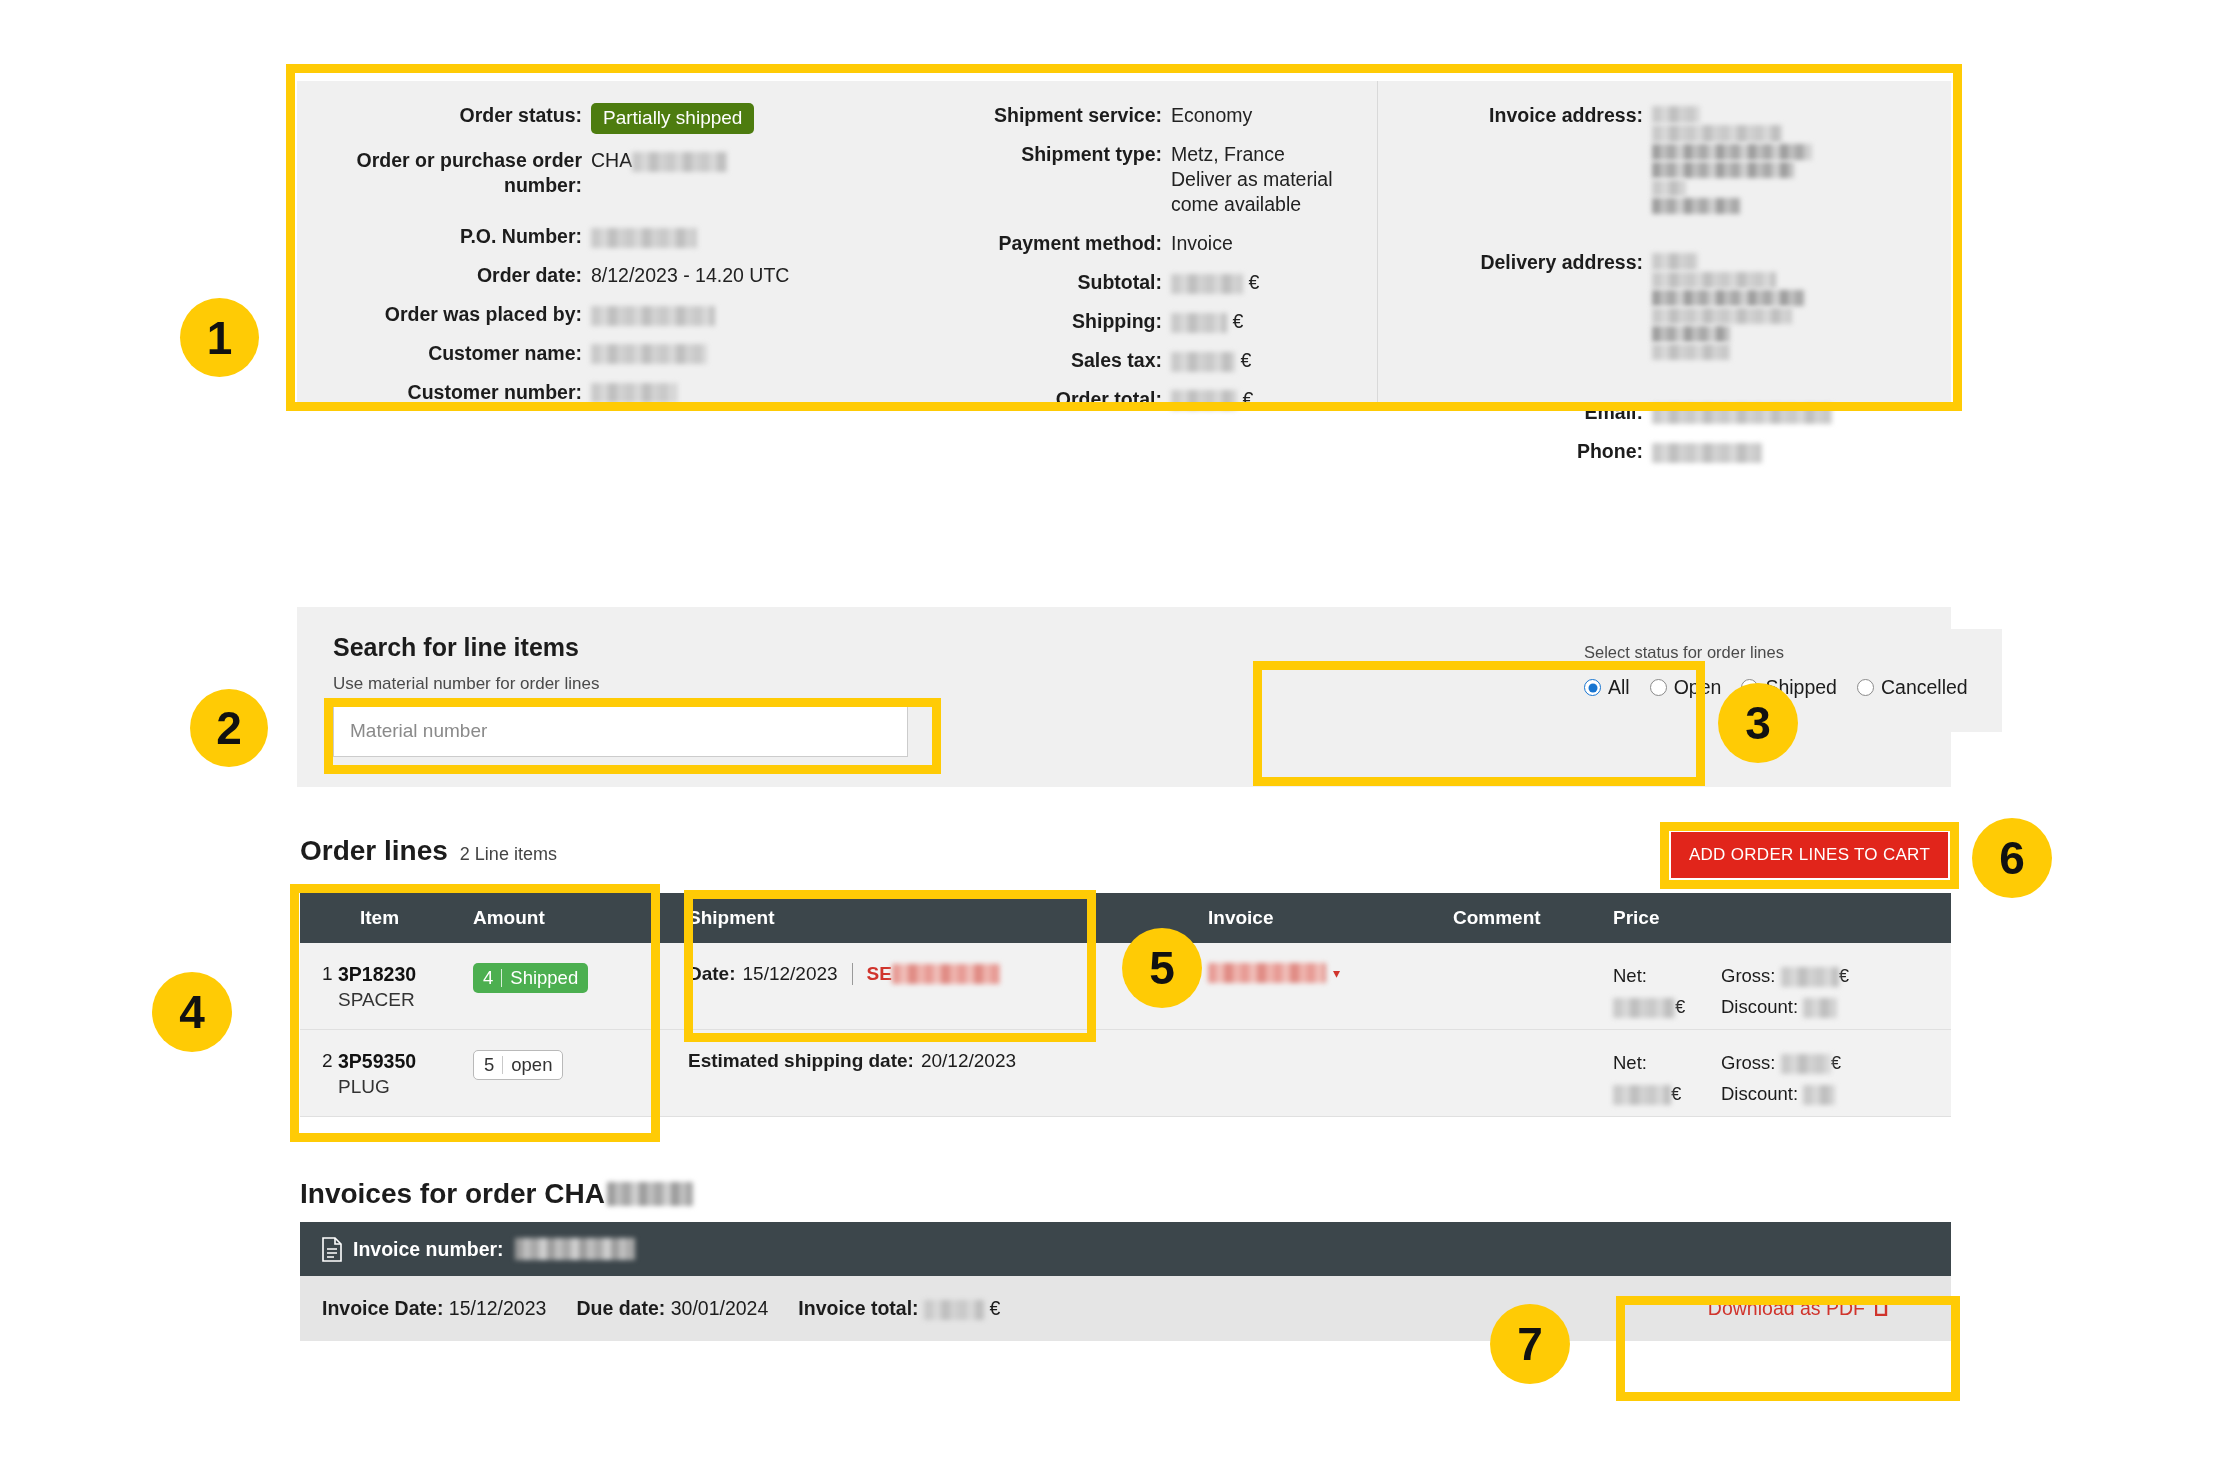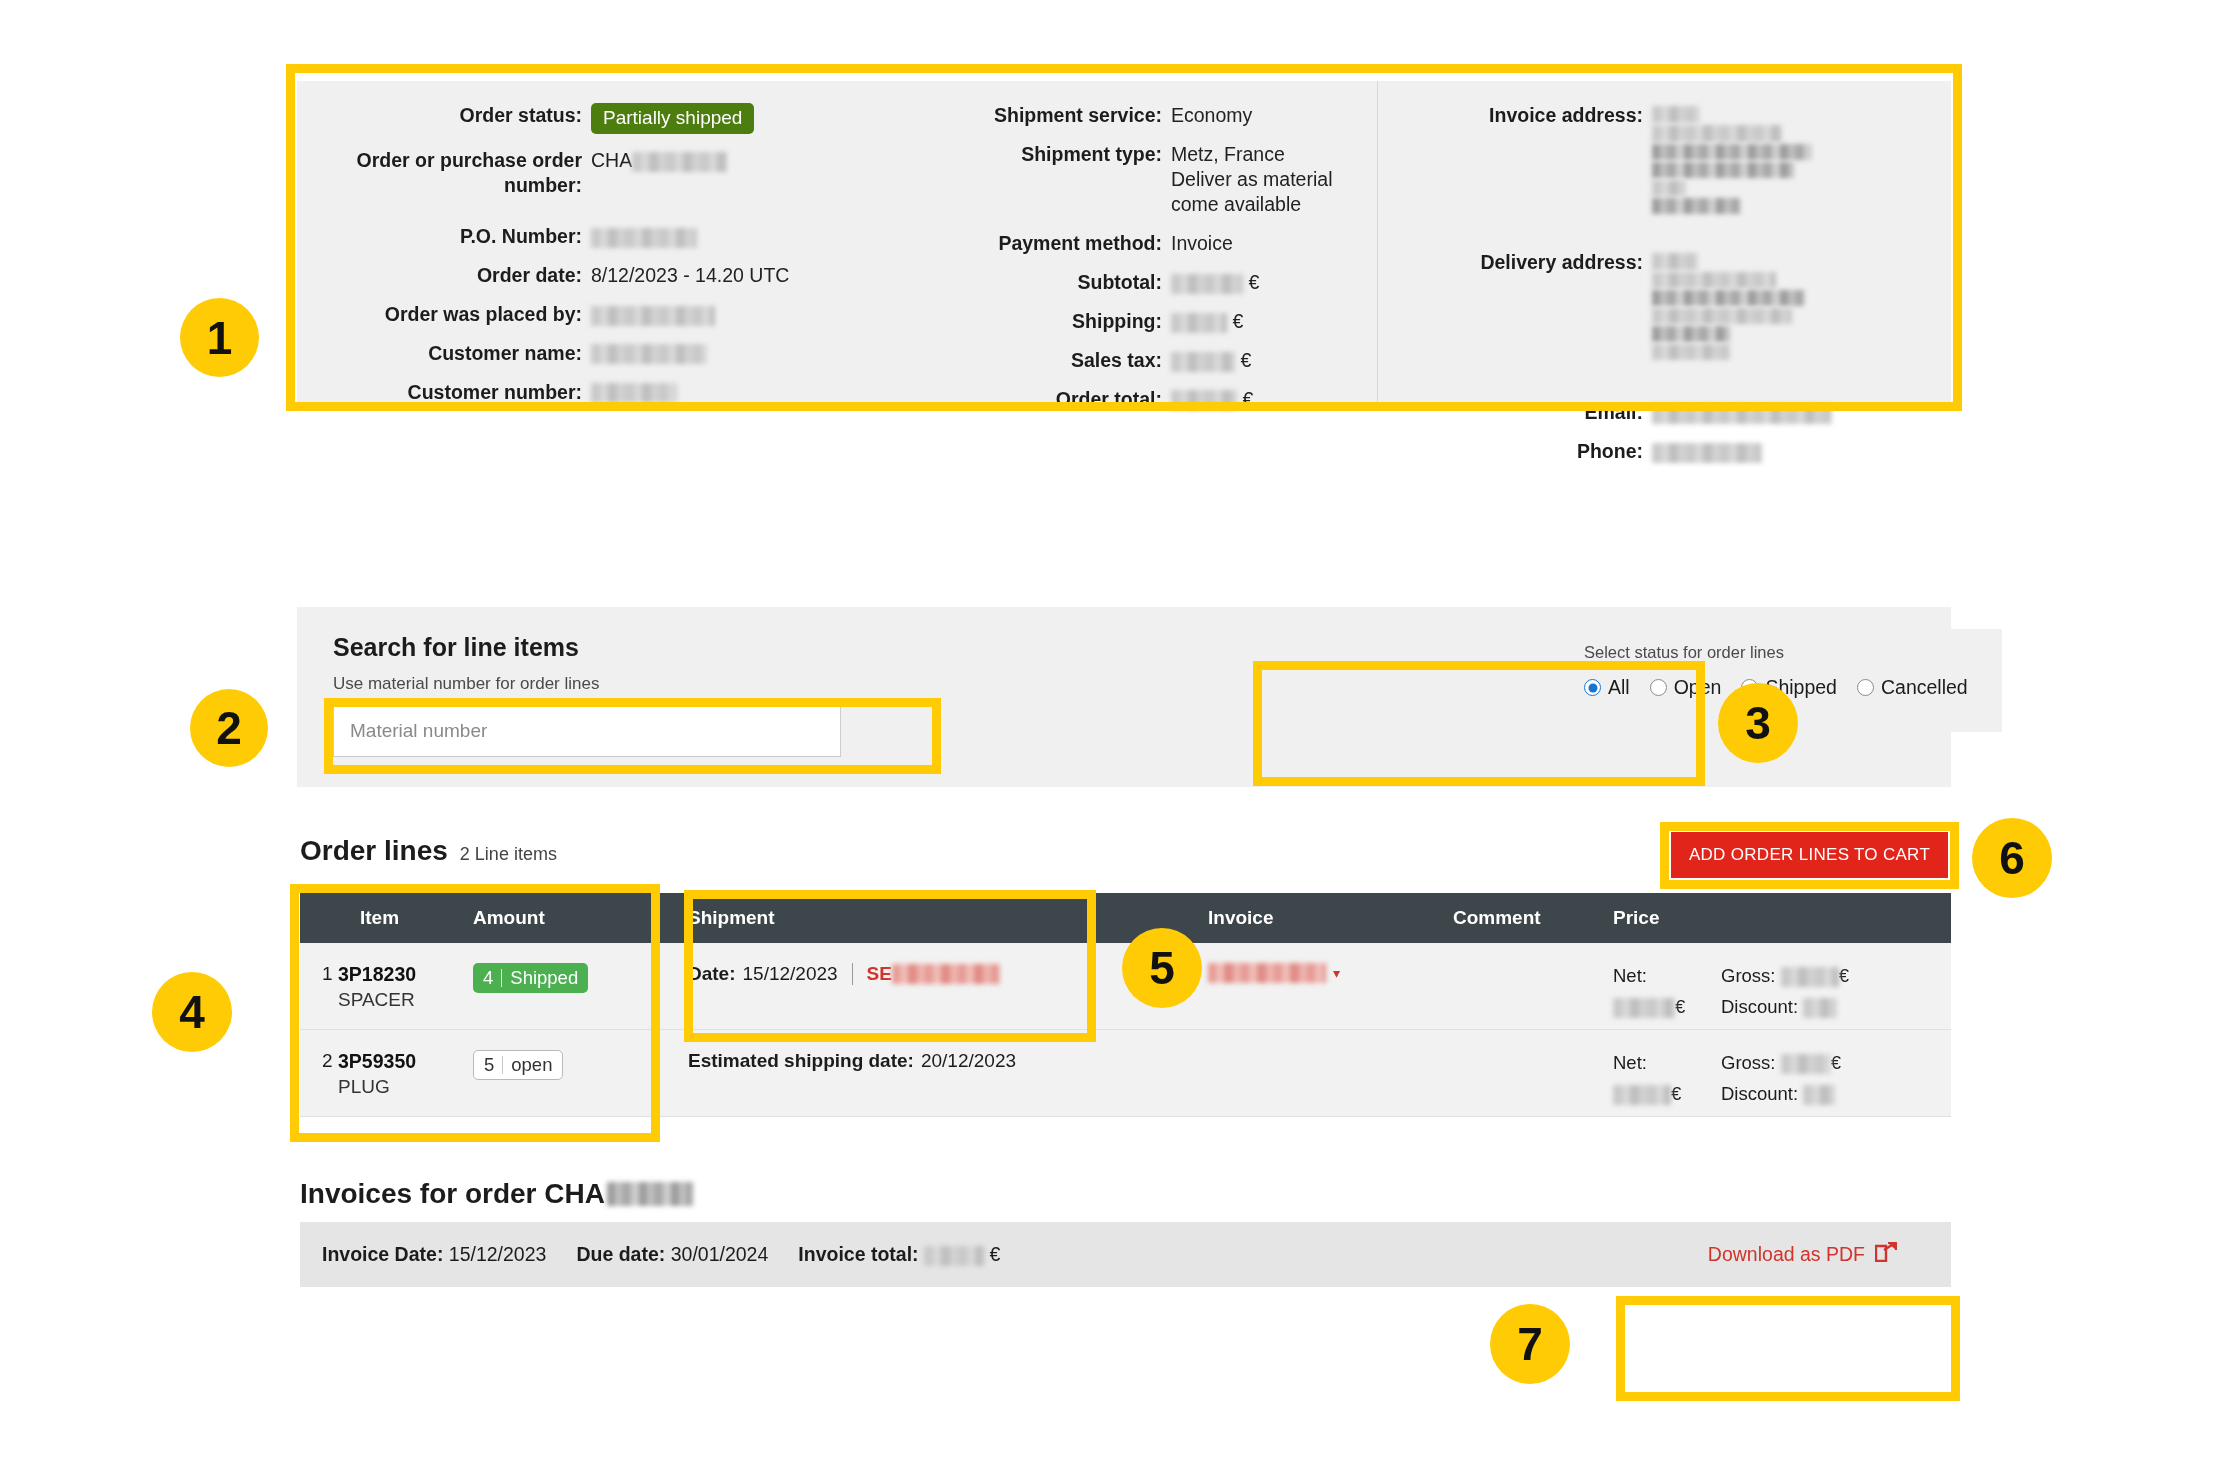--- a/index.html
+++ b/index.html
@@ -57,21 +57,21 @@
 
   
   .search-panel {
     position:absolute; left:297px; top:607px; width:1654px; height:180px;
     background:#f0f0f0;
   }
   .search-title { font-size:25px; font-weight:bold; color:#1c1c1c; padding:26px 0 0 36px; }
   .search-sub { font-size:17px; color:#4a4a4a; padding:12px 0 0 36px; }
   .search-row { display:flex; align-items:stretch; padding:10px 0 0 36px; }
   .search-input {
-    width:508px; height:53px; border:1px solid #ccc; background:#fff;
+    width:575px; height:53px; border:1px solid #ccc; background:#fff;
     font-size:19px; color:#777; padding:0 16px; font-family:"Liberation Sans",sans-serif;
     outline:none;
   }
   .search-input::placeholder { color:#8a8a8a; }
   .search-btn {
     width:280px; height:53px; background:#d9645c; border:none; color:#fff;
     font-size:18px; letter-spacing:.6px; display:flex; align-items:center;
     justify-content:center; gap:9px; cursor:pointer; font-family:"Liberation Sans",sans-serif;
   }
   .mag { width:16px; height:16px; display:inline-block; position:relative; }
@@ -423,20 +423,31 @@
       </div>
     </div>
   </div>
 
   <div class="inv-title">
     <span>Invoices for order CHA</span>
       <span class="redact dark" style="width:86px;height:24px;margin-left:2px;"></span>
   </div>
 
   <div class="inv-card">
+    <div class="inv-bar">
+      <span class="doc-ico">
+        <svg width="20" height="25" viewBox="0 0 20 25">
+          <path d="M1 1 H13 L19 7 V24 H1 Z" fill="none" stroke="#ffffff" stroke-width="1.6"></path>
+          <path d="M13 1 V7 H19" fill="none" stroke="#ffffff" stroke-width="1.6"></path>
+          <path d="M5 12 H15 M5 16 H15 M5 20 H12" stroke="#ffffff" stroke-width="1.4"></path>
+        </svg>
+      </span>
+      <span>Invoice number:</span>
+      <span class="redact dark" style="width:120px;height:22px;"></span>
+    </div>
     <div class="inv-body">
       <span><b>Invoice Date:</b>
         <span>15/12/2023</span></span>
       <span><b>Due date:</b>
         <span>30/01/2024</span></span>
       <span><b>Invoice total:</b>
         <span class="redact" style="width:60px;"></span>
         <span>€</span></span>
       <span class="pdf-link">
         <span>Download as PDF</span>

